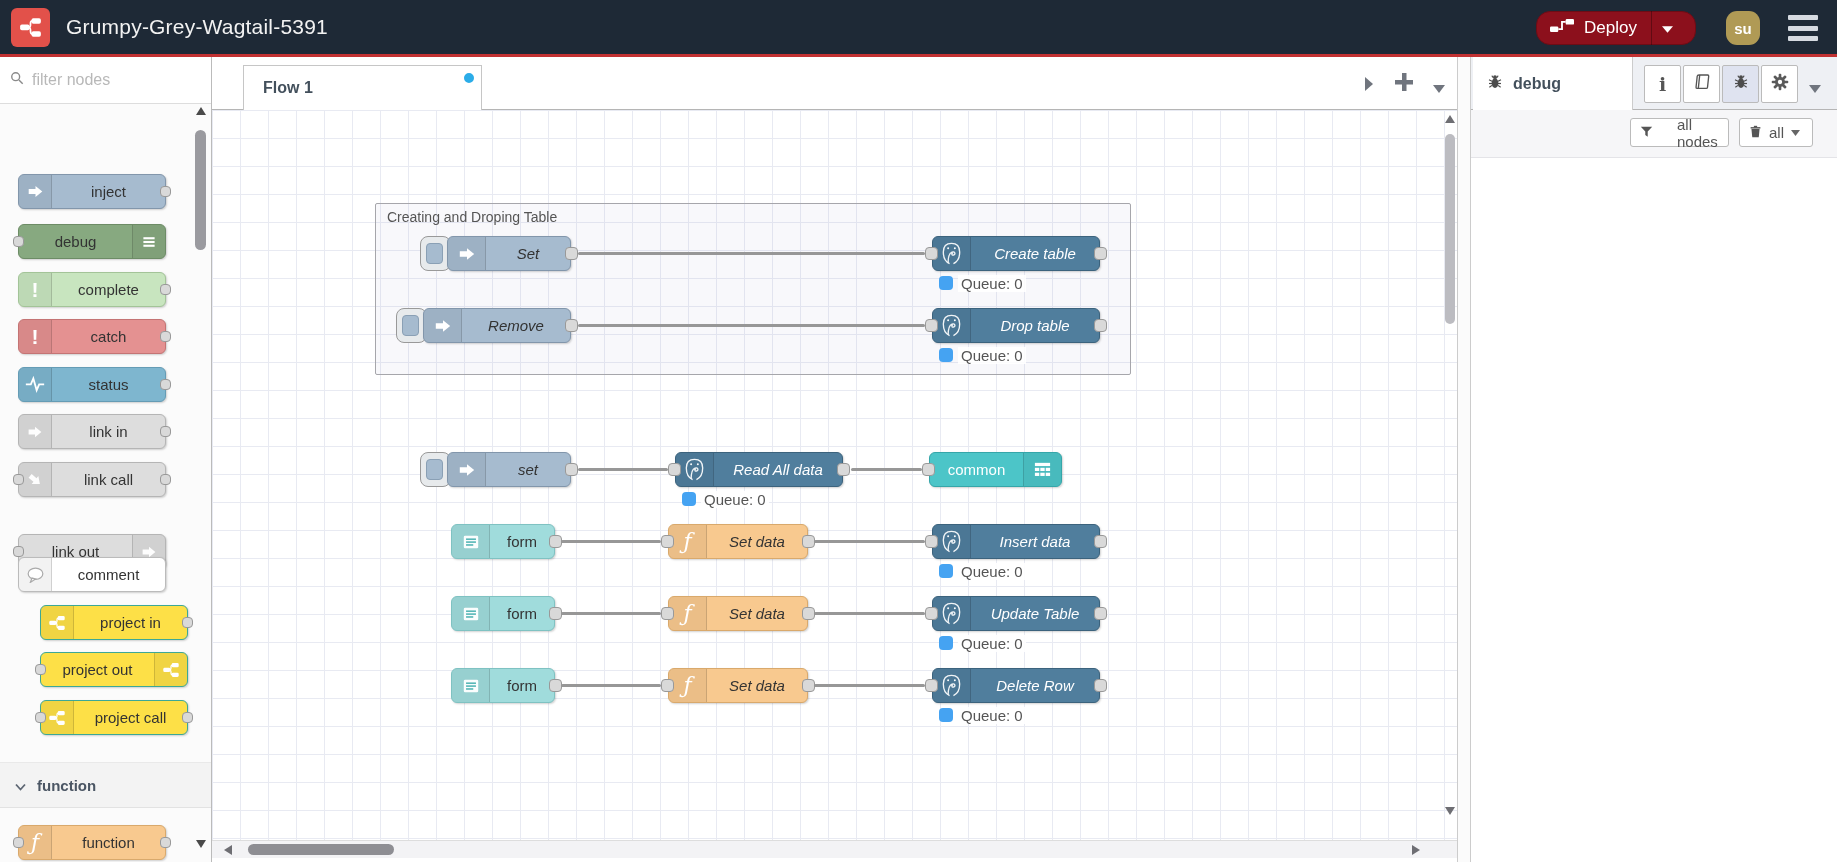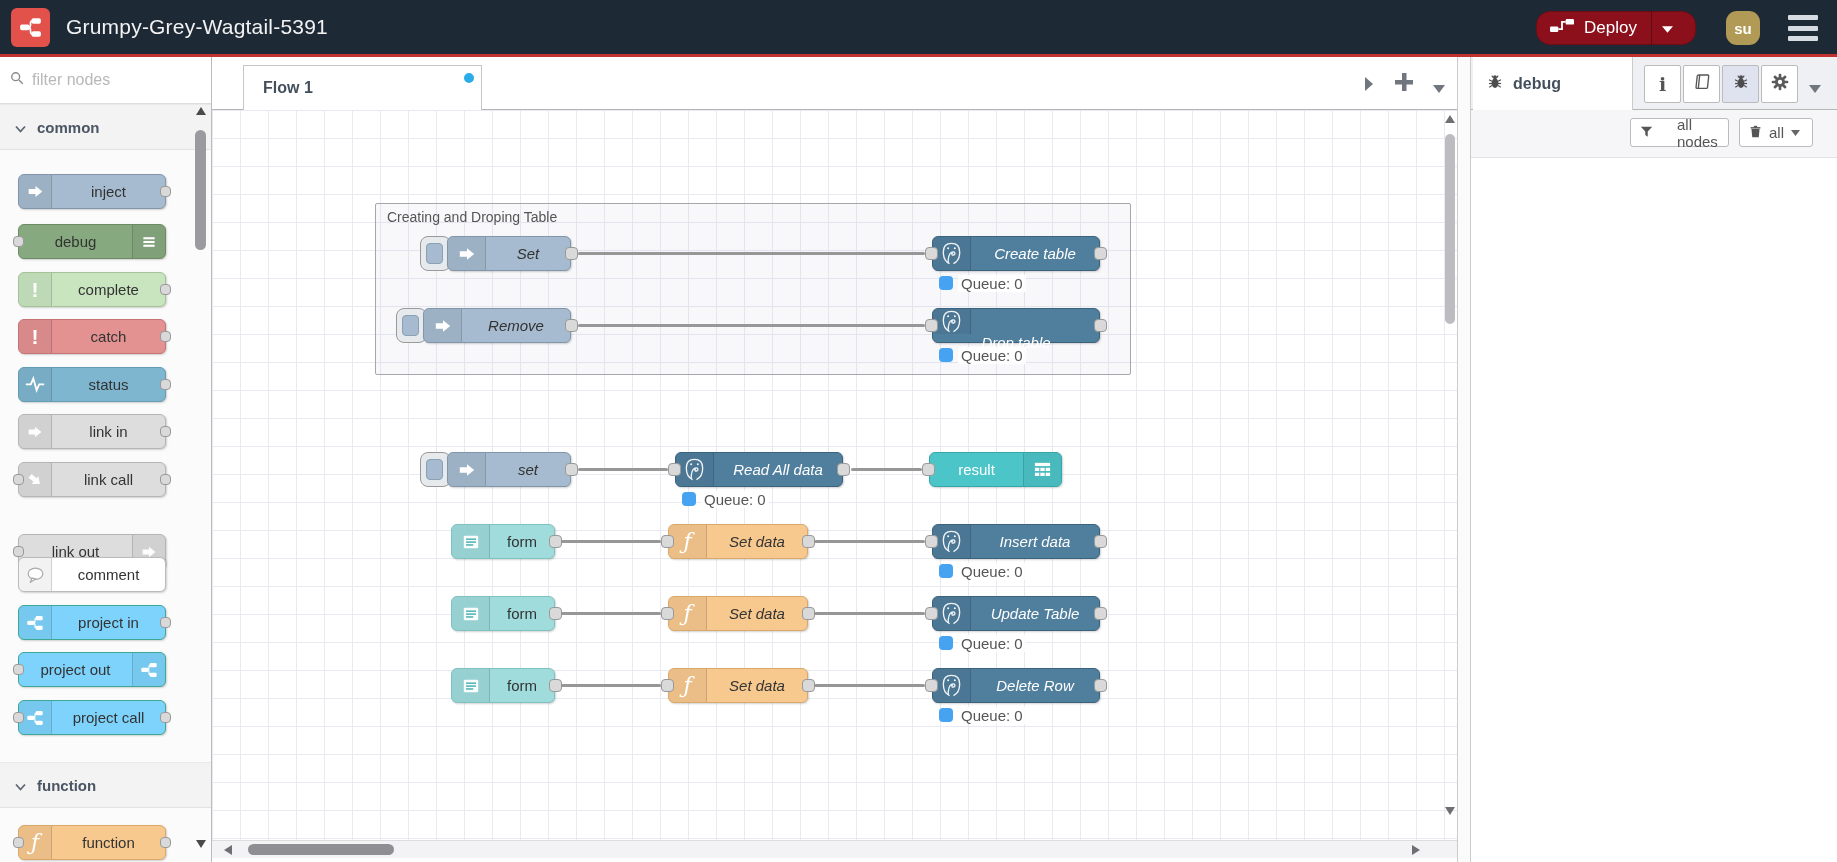--- a/index.html
+++ b/index.html
@@ -52,21 +52,21 @@
   .wht { color:#fff; }
   .pal .nicon { width:33px; }
 
   .n-inject   { background:#a6bbcf; border-color:#8296ab; }
   .n-debug    { background:#87a980; border-color:#6d8c66; }
   .n-complete { background:#c8e5bf; border-color:#a3c498; }
   .n-catch    { background:#e49191; border-color:#c47474; }
   .n-status   { background:#7eb6cf; border-color:#659cb5; }
   .n-link     { background:#dddddd; border-color:#b5b5b5; }
   .n-comment  { background:#ffffff; border-color:#bbbbbb; }
-  .n-project  { background:#7dd3fc; border-color:#3da896; }
+  .n-project  { background:#fde047; border-color:#3da896;margin-left:22px; }
   .n-function { background:#f8c98f; border-color:#d9a96c; }
   .n-postgres { background:#507e9d; border-color:#3c637d; color:#fff; }
   .n-form     { background:#a0dcdc; border-color:#7fc2c2;text-align:center; }
   .n-result   { background:#4cc5c8; border-color:#35a6a9; color:#fff; }
 
   .port { position:absolute; width:13px; height:13px; background:#d9d9d9;
     border:1px solid #999; border-radius:4px; top:10px; cursor:crosshair; }
   .pin  { left:-8px; } .pout { right:-8px; }
   .port.sm { width:11px; height:11px; top:11px; }
   .port.sm.pin { left:-6px; } .port.sm.pout { right:-6px; }
@@ -173,28 +173,20 @@
   <div id="psearch">
     <span>
       <svg viewBox="0 0 16 16" width="14" height="14">
         <circle cx="6.5" cy="6.5" r="4.5" fill="none" stroke="#8a8a8a" stroke-width="1.6"></circle>
         <line x1="10.2" y1="10.2" x2="14.5" y2="14.5" stroke="#8a8a8a" stroke-width="1.6"></line>
       </svg>
     </span>
     <input placeholder="filter nodes" style="">
   </div>
 
-  <div class="pcat" style="top:47px;">
-    <span>
-      <svg width="11" height="8">
-          <polyline points="1,1.5 5.5,6.5 10,1.5" fill="none" stroke="#5d6673" stroke-width="1.8"></polyline>
-        </svg>
-    </span>
-    <span>common</span>
-  </div>
 
   <div class="node pal n-inject" style="left:18px;top:117px;width:148px;">
     <span class="nicon l">
       <svg viewBox="0 0 20 20" width="17">
           <path d="M2 7 h8 V3.5 L18 10 L10 16.5 V13 H2 Z" fill="#fff"></path>
         </svg>
       </span>
     <span class="nlabel">inject</span>
     <span class="port sm pout"></span>
   </div>
@@ -414,21 +406,21 @@
   <div class="node n-inject" style="left:211px;top:198px;width:148px;">
     <span class="nicon l">
       <svg viewBox="0 0 20 20" width="18">
           <path d="M2 7 h8 V3.5 L18 10 L10 16.5 V13 H2 Z" fill="#fff"></path>
         </svg>
       </span>
     <span class="nlabel it">Remove</span>
     <span class="port pout"></span>
   </div>
   <div class="wire" style="left:366px;top:214px;width:347px;"></div>
-  <div class="node n-postgres" style="left:720px;top:198px;width:168px;flex-direction:column;">
+  <div class="node n-postgres" style="left:720px;top:198px;width:168px;">
     <span class="nicon l">
       <svg viewBox="0 0 26 26" width="25">
           <g fill="none" stroke="#fff" stroke-width="1.4" opacity=".92">
             <path d="M13 2.5 C7 2.5 4.5 6.5 4.5 11.5 C4.5 17.5 7.5 22 11 23.5 M13 2.5 C19 2.5 21.5 6.5 21.5 11.5 C21.5 17.5 18.5 22 15 23.5"></path>
             <path d="M9.5 23 C9.5 16 10.5 12.5 13.5 11.5 C16.5 10.5 17.5 13.5 15.5 14.5 C13.5 15.5 12.5 13 14.5 12"></path>
           </g>
           <circle cx="9.5" cy="7.5" r="1" fill="#fff"></circle>
           <circle cx="16.5" cy="7.5" r="1" fill="#fff"></circle>
         </svg>
       </span>
@@ -465,21 +457,21 @@
           <circle cx="9.5" cy="7.5" r="1" fill="#fff"></circle>
           <circle cx="16.5" cy="7.5" r="1" fill="#fff"></circle>
         </svg>
       </span>
     <span class="nlabel it wht">Read All data</span>
     <span class="port pin"></span>
     <span class="port pout"></span>
   </div>
   <div class="wire" style="left:639px;top:358px;width:71px;"></div>
   <div class="node n-result" style="left:717px;top:342px;width:133px;">
-    <span class="nlabel wht">result</span>
+    <span class="nlabel wht">common</span>
     <span class="nicon r">
       <svg viewBox="0 0 20 20" width="19">
           <g fill="#fff">
             <rect x="2" y="3" width="16" height="3.4"></rect>
             <rect x="2" y="8.2" width="4.6" height="3.4"></rect>
             <rect x="7.7" y="8.2" width="4.6" height="3.4"></rect>
             <rect x="13.4" y="8.2" width="4.6" height="3.4"></rect>
             <rect x="2" y="13.4" width="4.6" height="3.4"></rect>
             <rect x="7.7" y="13.4" width="4.6" height="3.4"></rect>
             <rect x="13.4" y="13.4" width="4.6" height="3.4"></rect>

